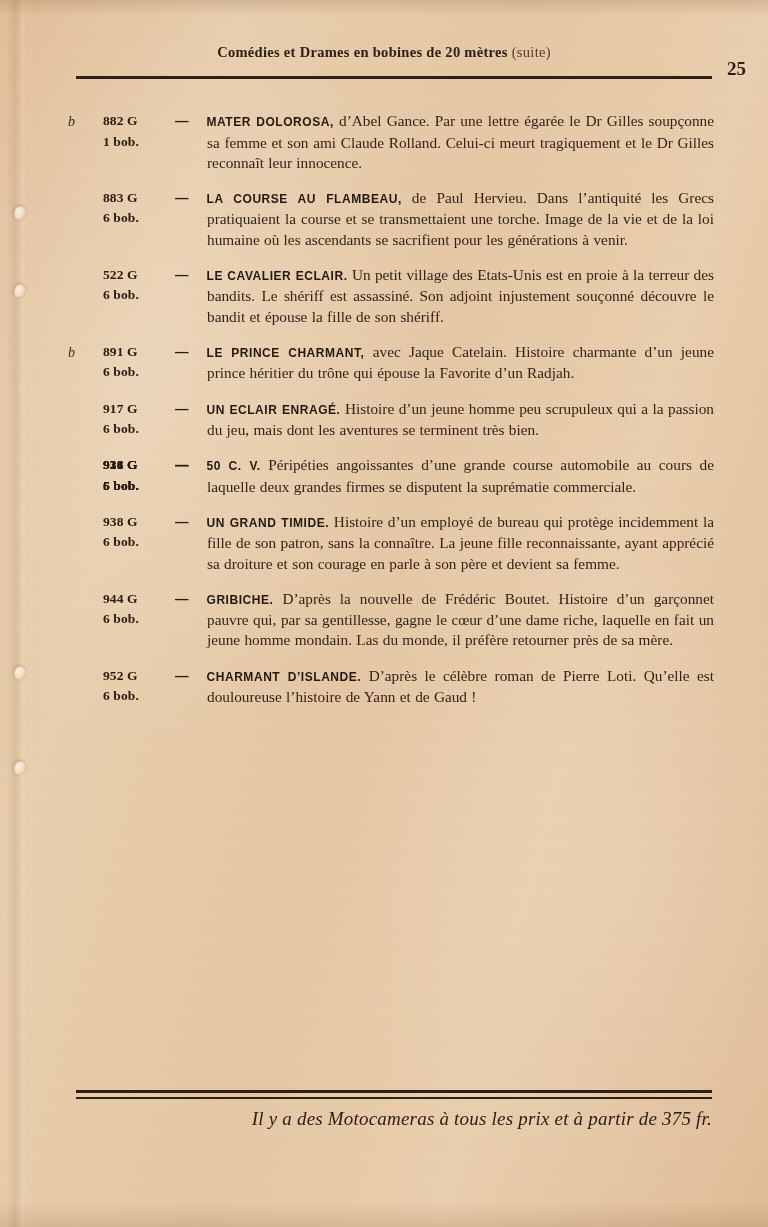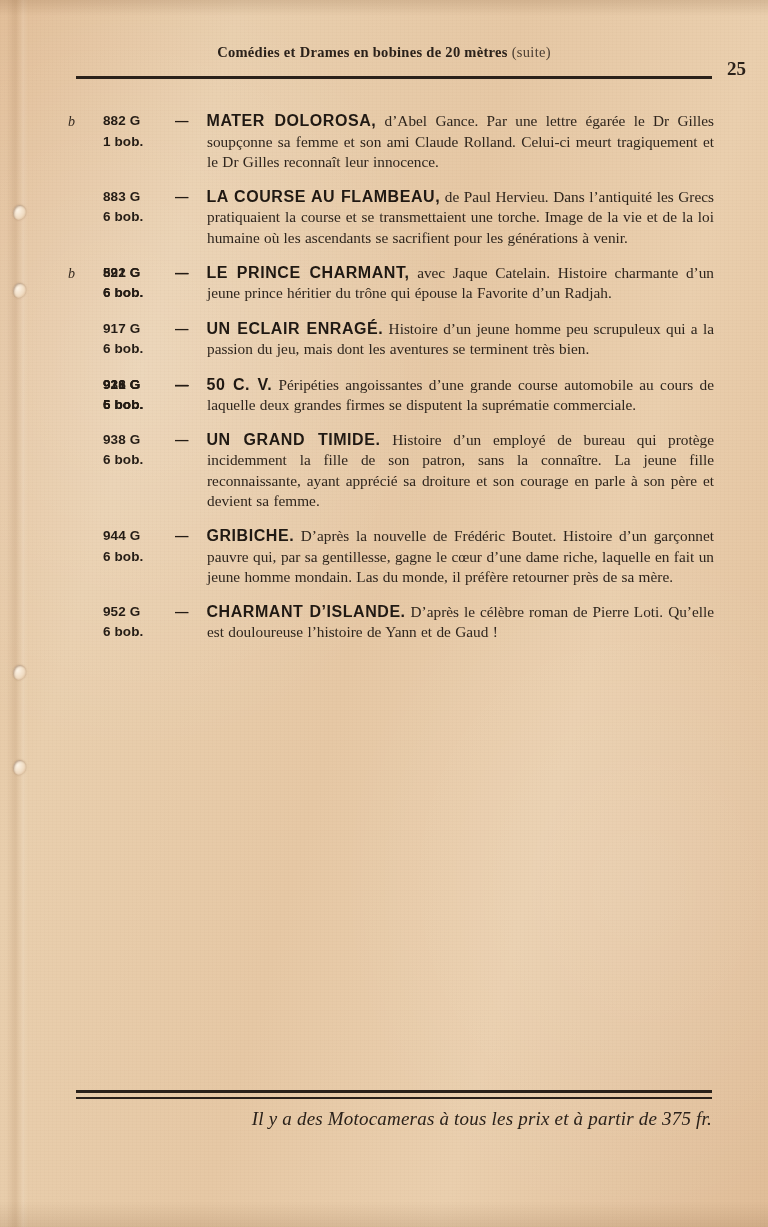--- a/index.html
+++ b/index.html
@@ -113,21 +113,21 @@
     font-family: "Liberation Serif", serif;
     font-style: italic;
     font-size: 14px;
     color: #362b21;
   }
   .refcol {
     position: absolute;
     left: 103px;
     top: 0;
     width: 72px;
-    font-family: Liberation Sans, sans-serif;
+    font-family: Liberation Serif, serif;
     font-weight: bold;
     font-size: 13.5px;
     line-height: 20.2px;
     color: #241c15;
     letter-spacing: .1px;
   }
   .refcol .ref { display: block; white-space: nowrap; }
   .refcol .reels { display: block; white-space: nowrap; }
   .dash {
     position: absolute;
@@ -147,21 +147,21 @@
     font-family: "Liberation Serif", serif;
     font-size: 15.3px;
     line-height: 20.2px;
     color: #2e251d;
     word-spacing: .5px;
     text-indent: -0.5px;
   }
   .title {
     font-family: "Liberation Sans", sans-serif;
     font-weight: bold;
-    font-size: 16px;
+    font-size: 12px;
     letter-spacing: .55px;
     color: #201913;
   }
 
   
   .rule-foot-a {
     position: absolute;
     left: 76px; right: 56px;
     top: 1090px;
     height: 3px;
@@ -228,20 +228,21 @@
         </div>
         <span class="dash">—</span>
         <p class="desc"><span class="title">LA COURSE AU FLAMBEAU,</span><span> de Paul Hervieu. Dans l’antiquité les Grecs pratiquaient la course et se transmettaient une torche. Image de la vie et de la loi humaine où les ascendants se sacrifient pour les générations à venir.</span></p>
       </div>
       <div class="entry">
         <div class="refcol">
           <span class="ref">522 G</span>
           <span class="reels">6 bob.</span>
         </div>
         <span class="dash">—</span>
+        <p class="desc"><span class="title">LE CAVALIER ECLAIR.</span><span> Un petit village des Etats-Unis est en proie à la terreur des bandits. Le shériff est assassiné. Son adjoint injustement souçonné découvre le bandit et épouse la fille de son shériff.</span></p>
       </div>
       <div class="entry">
         <span class="side-mark">b</span>
         <div class="refcol">
           <span class="ref">891 G</span>
           <span class="reels">6 bob.</span>
         </div>
         <span class="dash">—</span>
         <p class="desc"><span class="title">LE PRINCE CHARMANT,</span><span> avec Jaque Catelain. Histoire charmante d’un jeune prince héritier du trône qui épouse la Favorite d’un Radjah.</span></p>
       </div>

